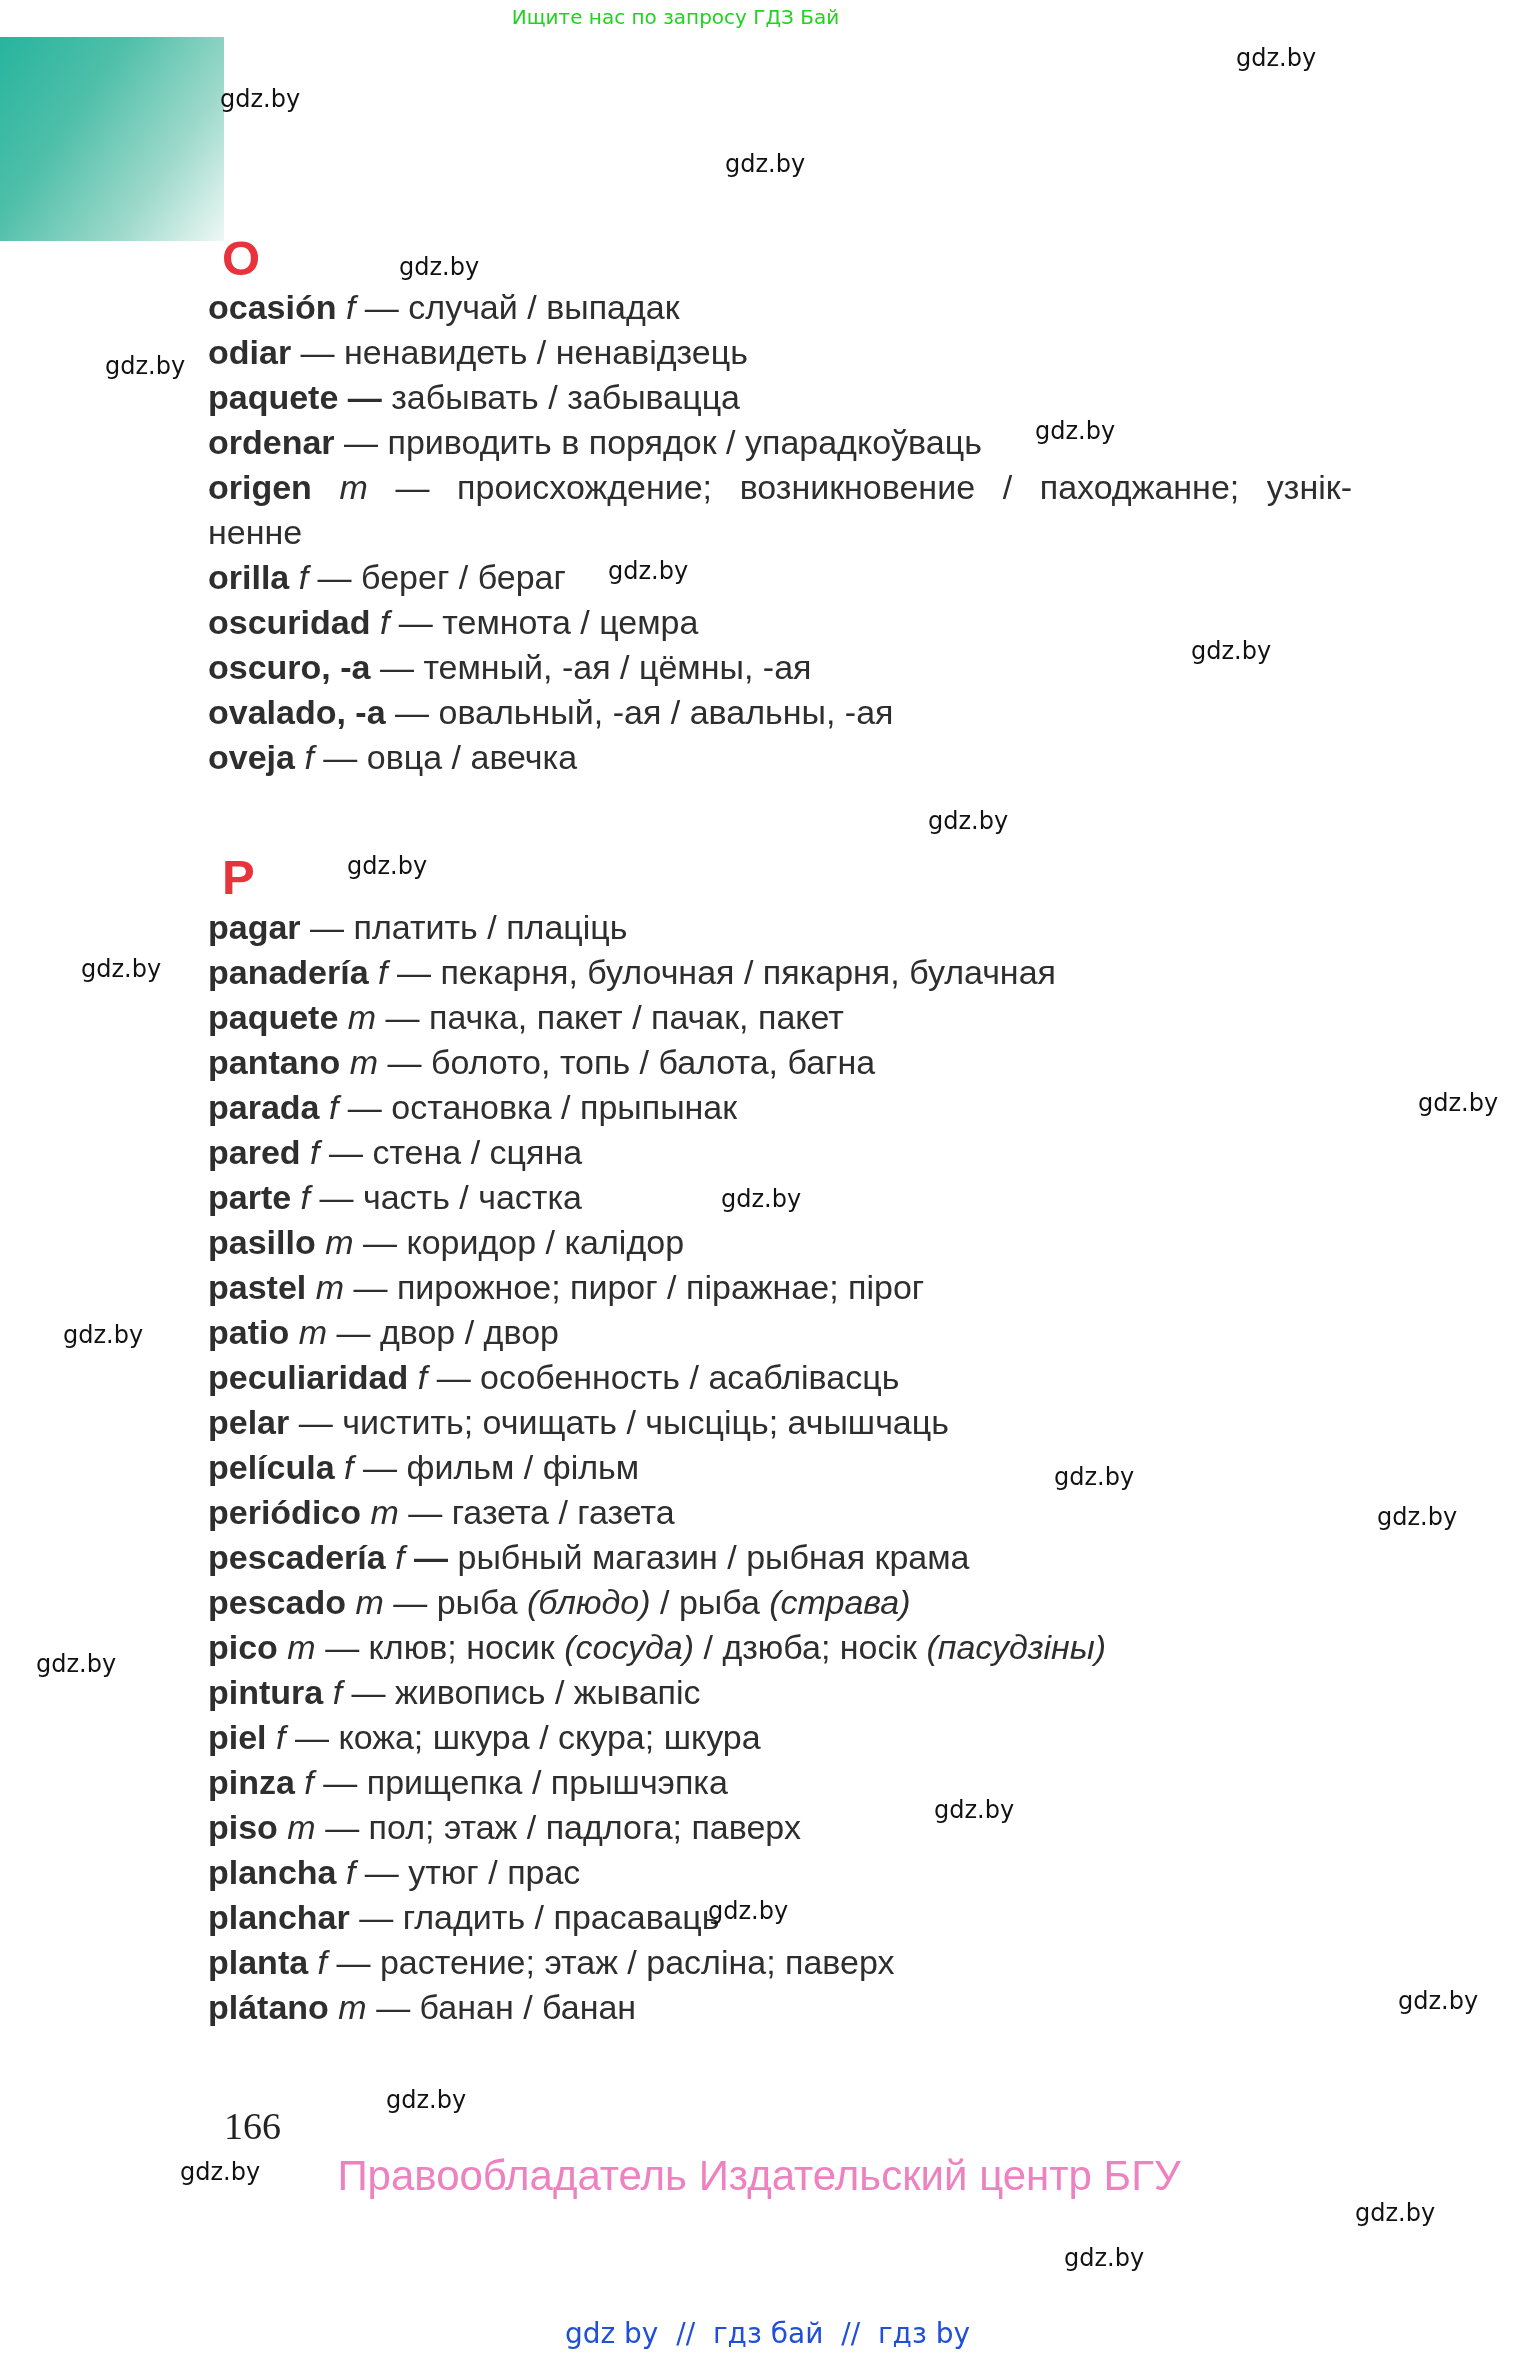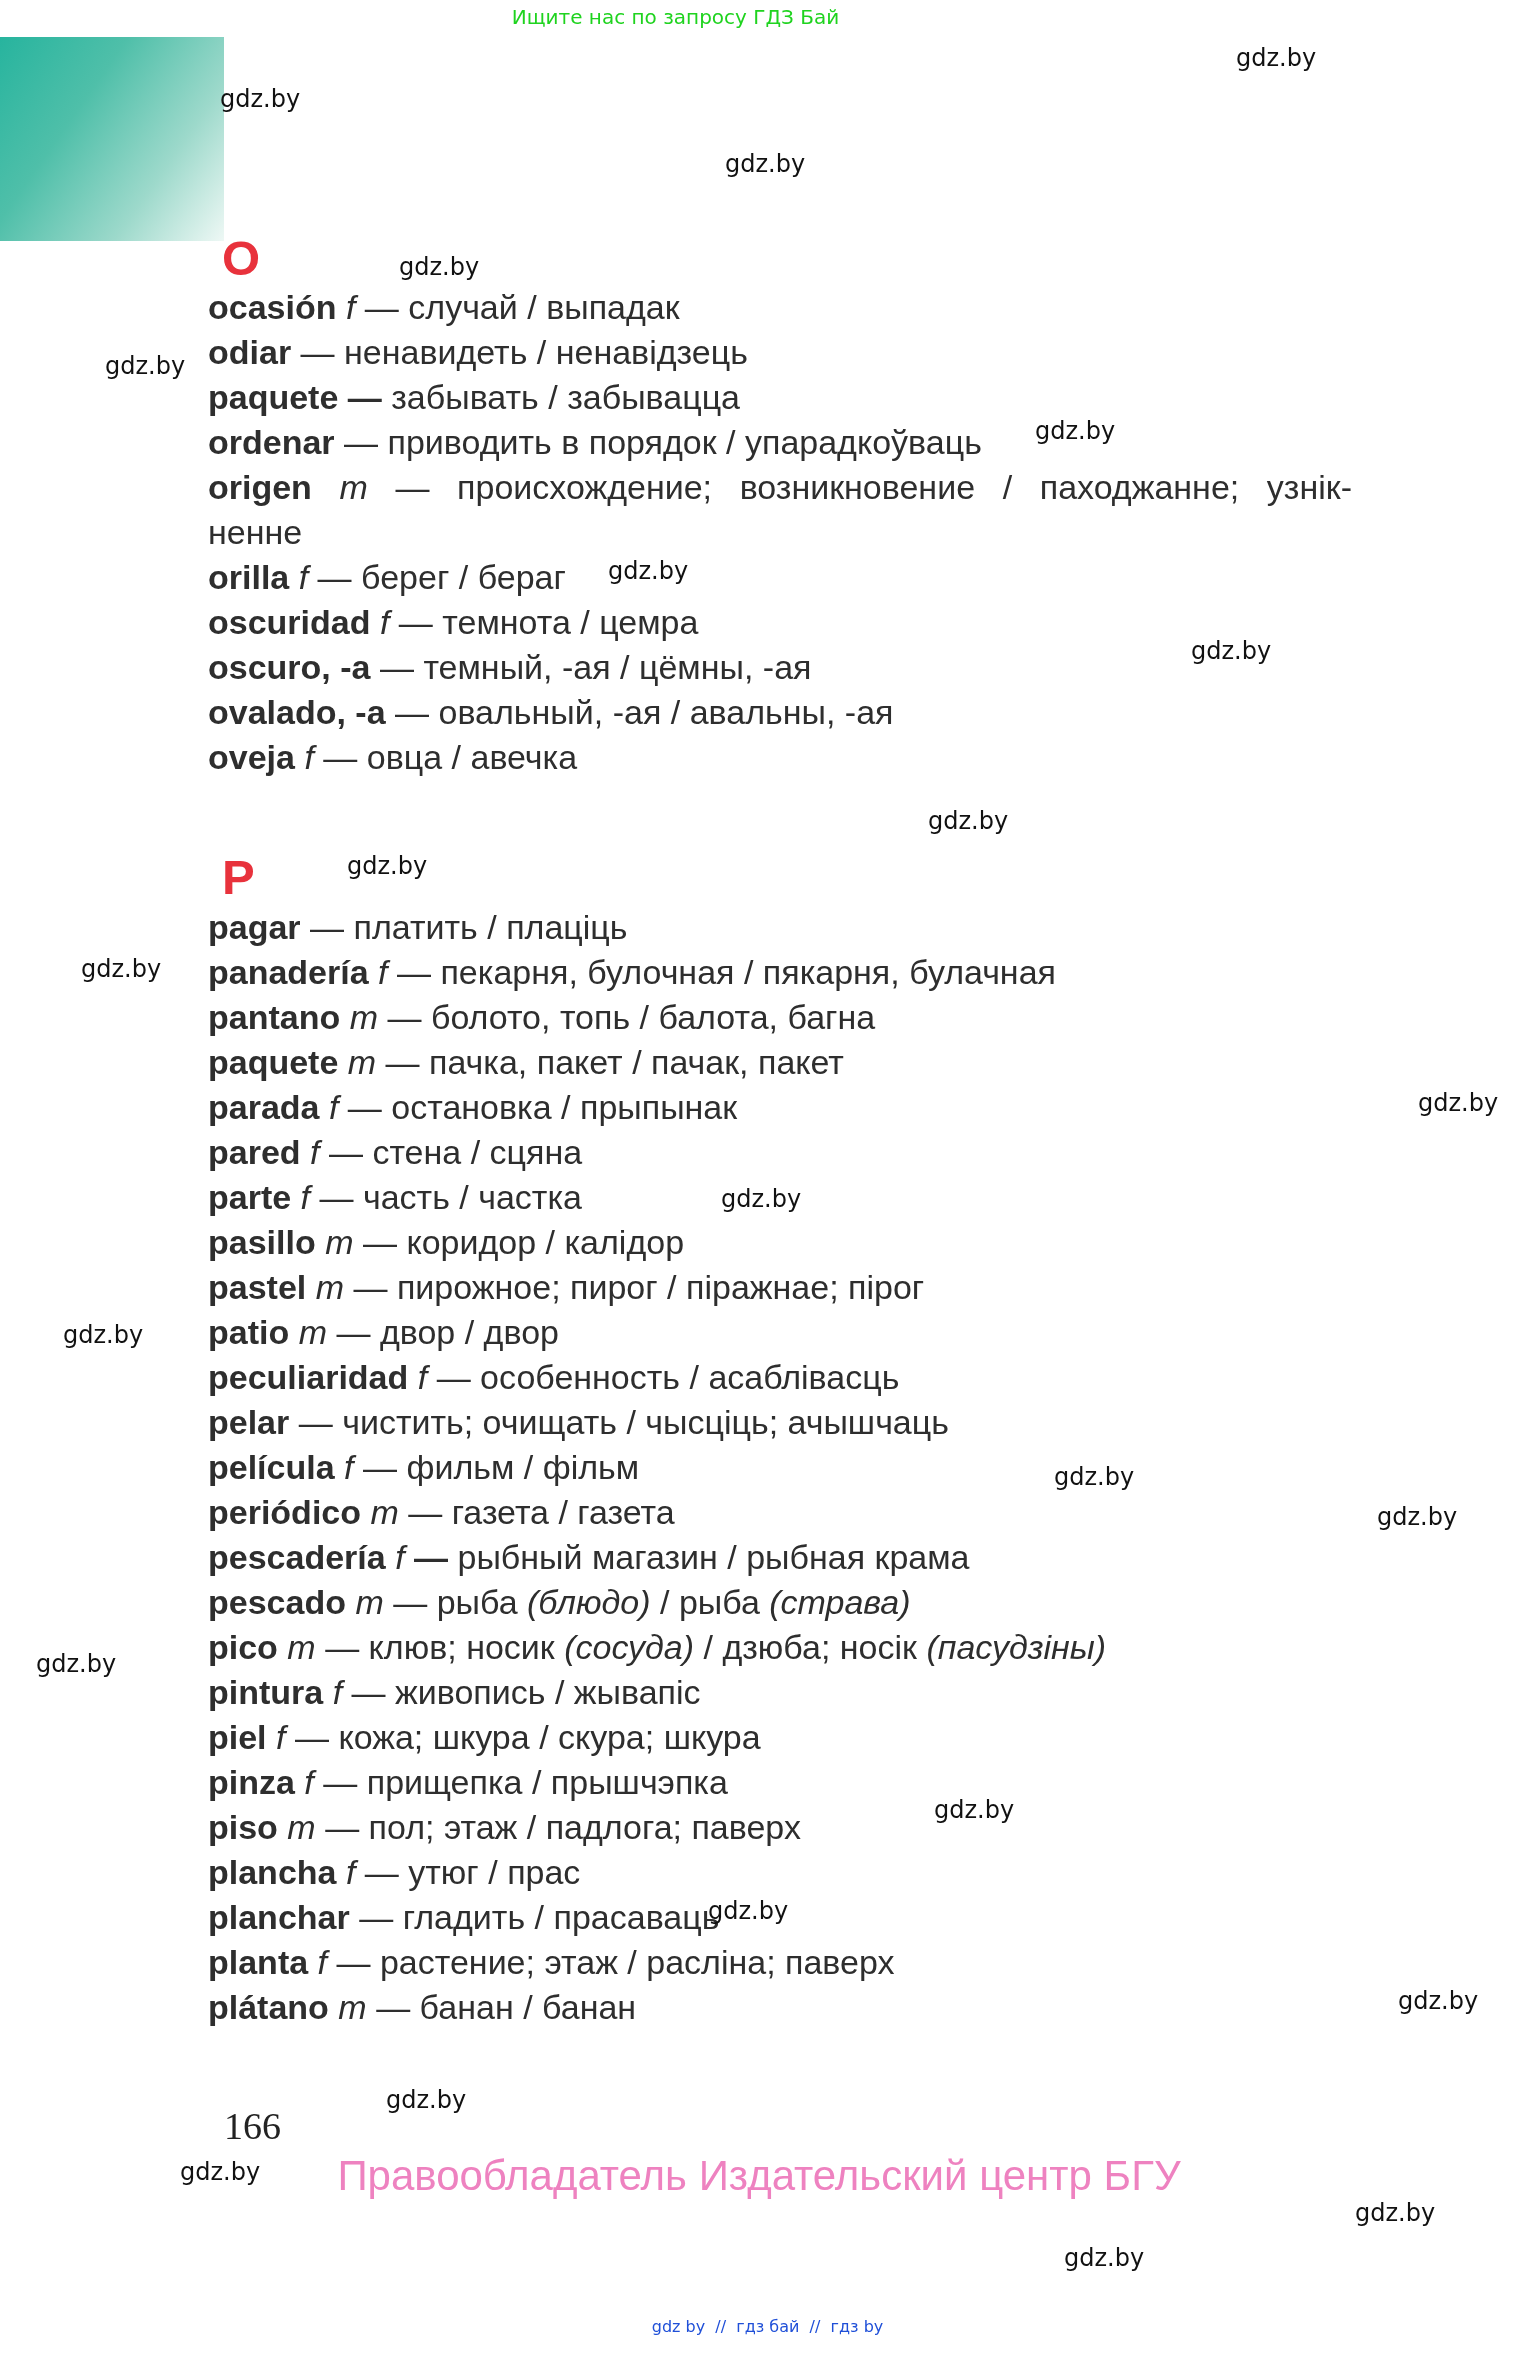--- a/index.html
+++ b/index.html
@@ -38,21 +38,21 @@
   .page-num {
     position:absolute; left:224px; top:2104px; font-family:"Liberation Serif", serif;
     font-size:38px; color:#222;
   }
   .copyright {
     position:absolute; left:0; width:1518px; top:2152px; text-align:center;
     font-size:42px; color:#ee82c0;
   }
   .bottom-links {
     position:absolute; left:0; width:1535px; top:2317px; text-align:center;
-    font-family:"DejaVu Sans", sans-serif; font-size:16px; color:#2050d8;
+    font-family:"DejaVu Sans", sans-serif; font-size:28px; color:#2050d8;
   }
   .bottom-links span { white-space:pre; }
 </style>
 </head>
 <body>
 
 <div class="top-banner">Ищите нас по запросу ГДЗ Бай</div>
 <div class="teal-block"></div>
 
 <div class="letter" style="top:234px;">O</div>
@@ -66,22 +66,22 @@
     <div class="entry"><span class="hw">oscuridad</span> <span class="gram">f</span> <span class="">—</span> <span>темнота</span> <span>/</span> <span>цемра</span></div>
     <div class="entry"><span class="hw">oscuro, -a</span> <span class="">—</span> <span>темный, -ая</span> <span>/</span> <span>цёмны, -ая</span></div>
     <div class="entry"><span class="hw">ovalado, -a</span> <span class="">—</span> <span>овальный, -ая</span> <span>/</span> <span>авальны, -ая</span></div>
     <div class="entry"><span class="hw">oveja</span> <span class="gram">f</span> <span class="">—</span> <span>овца</span> <span>/</span> <span>авечка</span></div>
   </div>
 
 <div class="letter" style="top:853px;">P</div>
 <div class="entries" id="entries-p" style="top:905px;">
     <div class="entry"><span class="hw">pagar</span> <span class="">—</span> <span>платить</span> <span>/</span> <span>плаціць</span></div>
     <div class="entry"><span class="hw">panadería</span> <span class="gram">f</span> <span class="">—</span> <span>пекарня, булочная</span> <span>/</span> <span>пякарня, булачная</span></div>
+    <div class="entry"><span class="hw">paquete</span> <span class="gram">m</span> <span class="">—</span> <span>пачка, пакет</span> <span>/</span> <span>пачак, пакет</span></div>
     <div class="entry"><span class="hw">pantano</span> <span class="gram">m</span> <span class="">—</span> <span>болото, топь</span> <span>/</span> <span>балота, багна</span></div>
-    <div class="entry"><span class="hw">paquete</span> <span class="gram">m</span> <span class="">—</span> <span>пачка, пакет</span> <span>/</span> <span>пачак, пакет</span></div>
     <div class="entry"><span class="hw">parada</span> <span class="gram">f</span> <span class="">—</span> <span>остановка</span> <span>/</span> <span>прыпынак</span></div>
     <div class="entry"><span class="hw">pared</span> <span class="gram">f</span> <span class="">—</span> <span>стена</span> <span>/</span> <span>сцяна</span></div>
     <div class="entry"><span class="hw">parte</span> <span class="gram">f</span> <span class="">—</span> <span>часть</span> <span>/</span> <span>частка</span></div>
     <div class="entry"><span class="hw">pasillo</span> <span class="gram">m</span> <span class="">—</span> <span>коридор</span> <span>/</span> <span>калідор</span></div>
     <div class="entry"><span class="hw">pastel</span> <span class="gram">m</span> <span class="">—</span> <span>пирожное; пирог</span> <span>/</span> <span>піражнае; пірог</span></div>
     <div class="entry"><span class="hw">patio</span> <span class="gram">m</span> <span class="">—</span> <span>двор</span> <span>/</span> <span>двор</span></div>
     <div class="entry"><span class="hw">peculiaridad</span> <span class="gram">f</span> <span class="">—</span> <span>особенность</span> <span>/</span> <span>асаблівасць</span></div>
     <div class="entry"><span class="hw">pelar</span> <span class="">—</span> <span>чистить; очищать</span> <span>/</span> <span>чысціць; ачышчаць</span></div>
     <div class="entry"><span class="hw">película</span> <span class="gram">f</span> <span class="">—</span> <span>фильм</span> <span>/</span> <span>фільм</span></div>
     <div class="entry"><span class="hw">periódico</span> <span class="gram">m</span> <span class="">—</span> <span>газета</span> <span>/</span> <span>газета</span></div>

